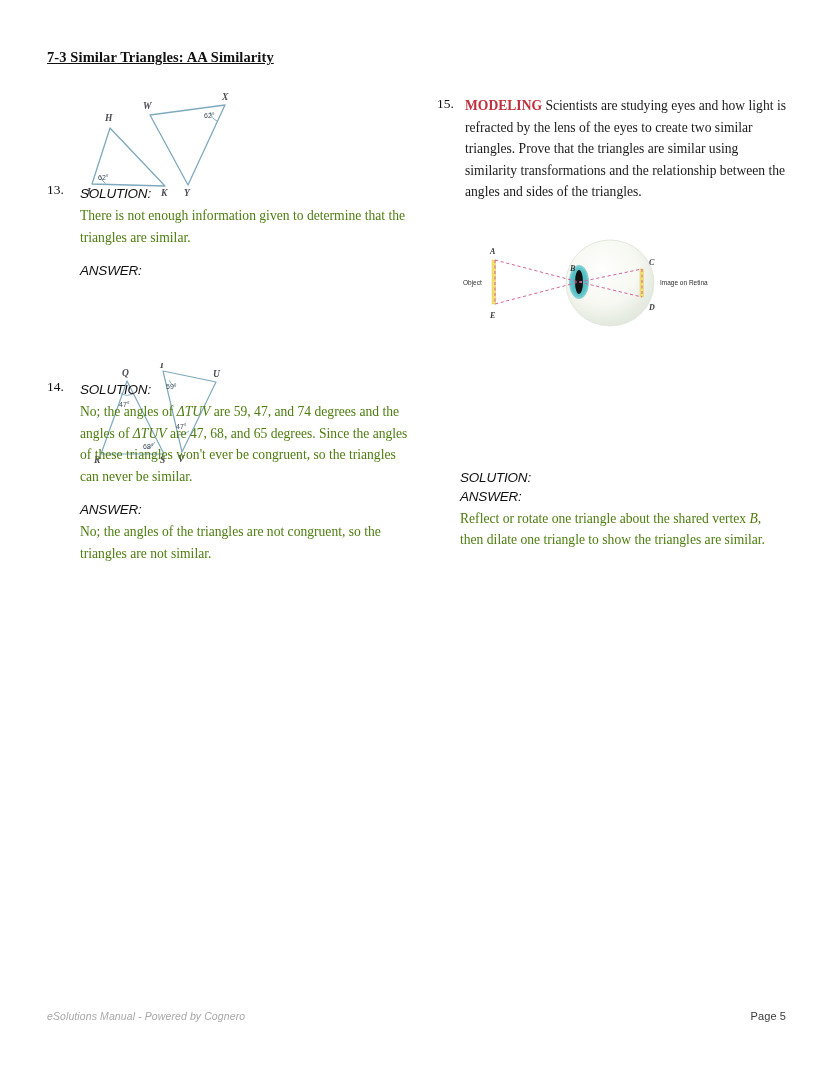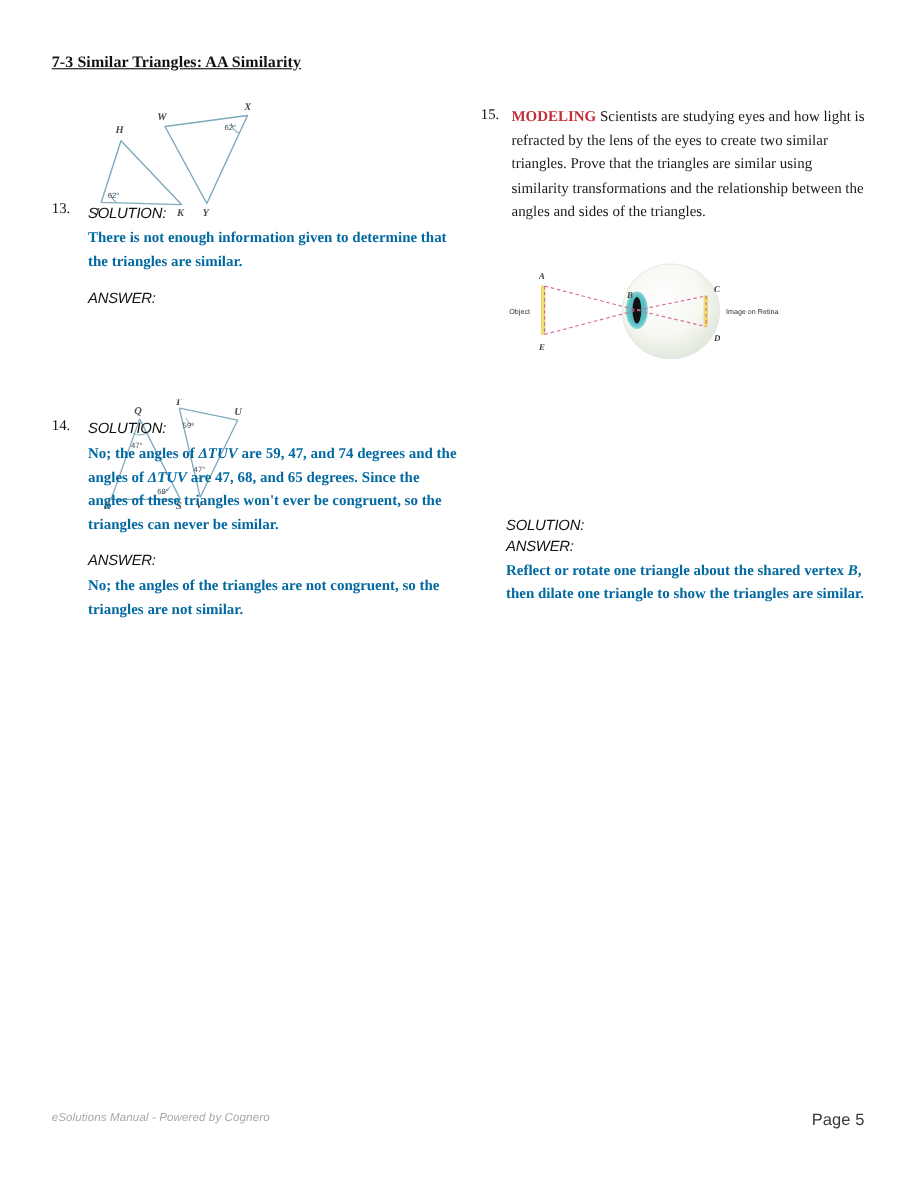--- a/index.html
+++ b/index.html
@@ -67,23 +67,22 @@
     font-style: italic;
     font-size: 13.5px;
     color: #111;
     margin: 0 0 4px 0;
     letter-spacing: -0.2px;
   }
   .para {
     font-family: "Liberation Serif", serif;
     font-size: 13.6px;
     line-height: 21.5px;
-    color: #0369a1;
+    color: #4d7c0f;
     margin: 0 0 15px 0;
-    font-weight: bold;
   }
   .mathit {
     font-family: "Liberation Serif", serif;
     font-style: italic;
   }
   .modeling {
     color: #c0303c;
     font-weight: bold;
     font-family: "Liberation Serif", serif;
   }
@@ -105,21 +104,21 @@
     font-style: italic;
     font-size: 10.5px;
     color: #a8a8a8;
     letter-spacing: 0.1px;
   }
   #footer-right {
     position: absolute;
     right: 42px;
     top: 1010px;
     font-family: "Liberation Sans", sans-serif;
-    font-size: 15px;
+    font-size: 11px;
     color: #3a3a3a;
     letter-spacing: 0.1px;
   }
   svg { display: block; }
   .fig-label {
     font-family: "Liberation Serif", serif;
     font-style: italic;
     font-weight: bold;
     font-size: 9.5px;
     fill: #4a4a52;

